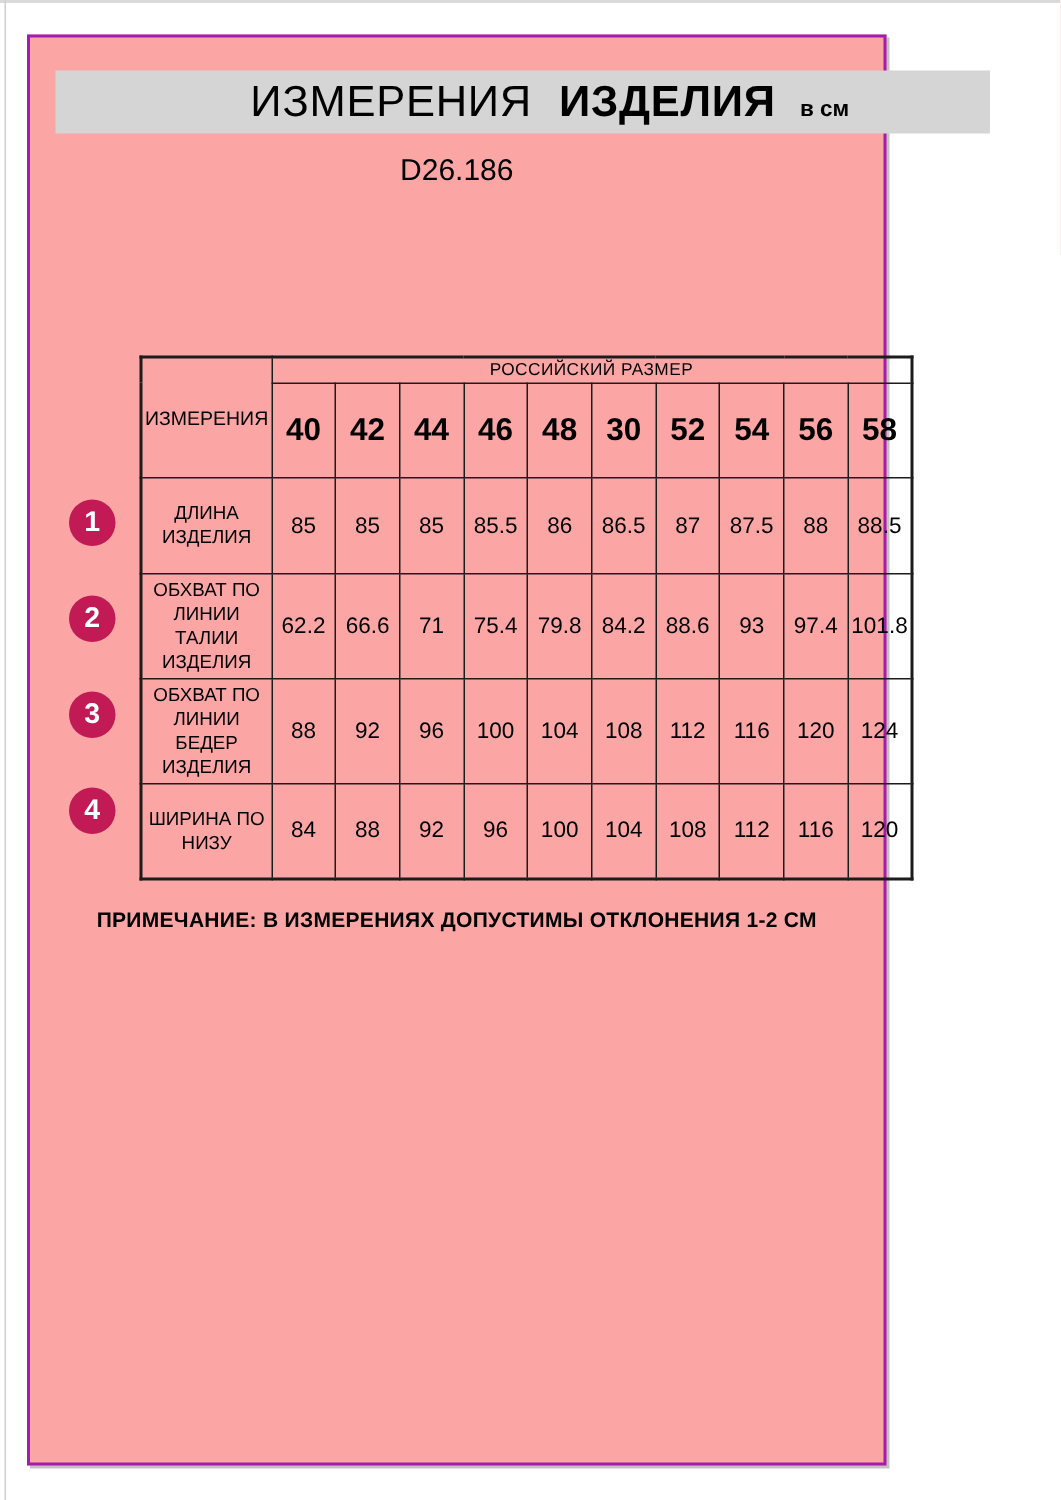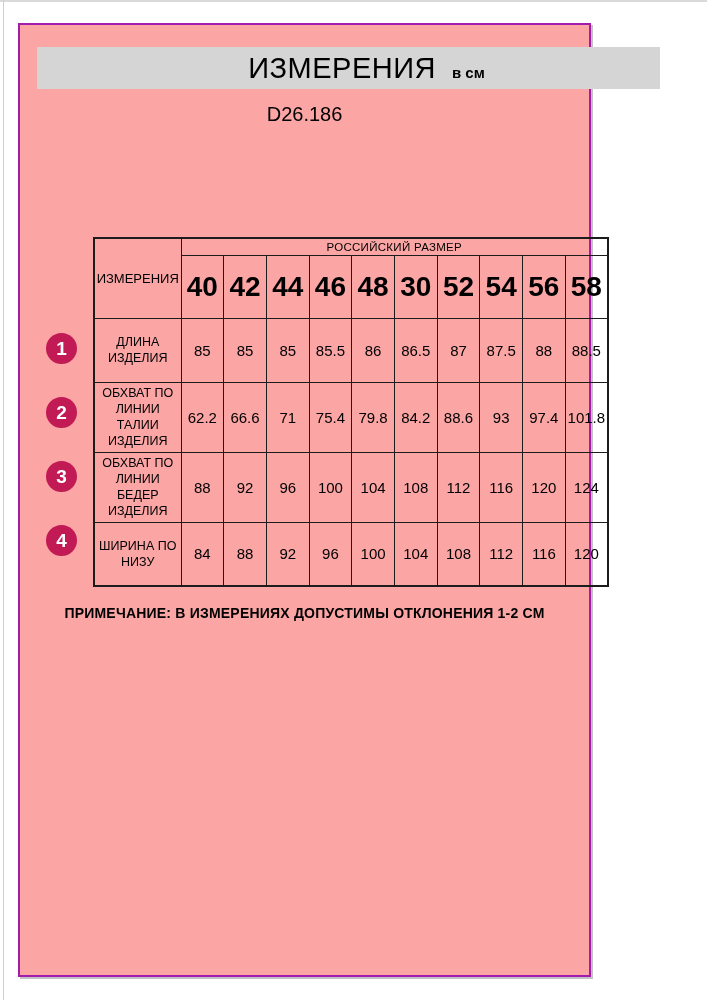--- a/index.html
+++ b/index.html
@@ -27,21 +27,21 @@
   table.size-table{position:absolute;left:73px;top:212px;width:516px;border-collapse:collapse;
                    table-layout:fixed;border:2px solid #1c1c1c;}
   .size-table th,.size-table td{border:1.5px solid #1c1c1c;text-align:center;vertical-align:middle;
                    padding:0;overflow:hidden;}
   col.c-label{width:87px;}
   tr.tr-group{height:17px;}
   tr.tr-sizes{height:63px;}
   tr.tr-data{height:64px;}
   th.group{font-size:11.5px;font-weight:400;letter-spacing:.3px;}
   th.corner{font-size:13px;font-weight:400;}
-  th.size{font-size:28px;font-weight:700;}
+  th.size{font-size:21px;font-weight:700;}
   td.rowlabel{font-size:12.5px;line-height:1.3;padding:2px 4px;}
   td.val{font-size:15px;}
 
   .badge{position:absolute;width:31px;height:31px;border-radius:50%;
          display:flex;align-items:center;justify-content:center;
          color:#fff;font-size:19px;font-weight:700;}
   .badge-1{left:26px;top:308px;}
   .badge-2{left:26px;top:372px;}
   .badge-3{left:26px;top:436px;}
   .badge-4{left:26px;top:500px;}
@@ -54,20 +54,21 @@
 
 <div class="page">
   <div class="edge-top"></div>
   <div class="edge-left"></div>
 
   <div class="frame">
 
     <div class="title-bar" style="background: rgb(213, 213, 213);">
       <div class="title-row">
         <span class="title-w1">ИЗМЕРЕНИЯ</span>
+        <span class="title-w2">ИЗДЕЛИЯ</span>
         <span class="title-unit">в см</span>
       </div>
     </div>
 
     <div class="code">D26.186</div>
 
 
     <table class="size-table">
       <colgroup>
         <col class="c-label">

